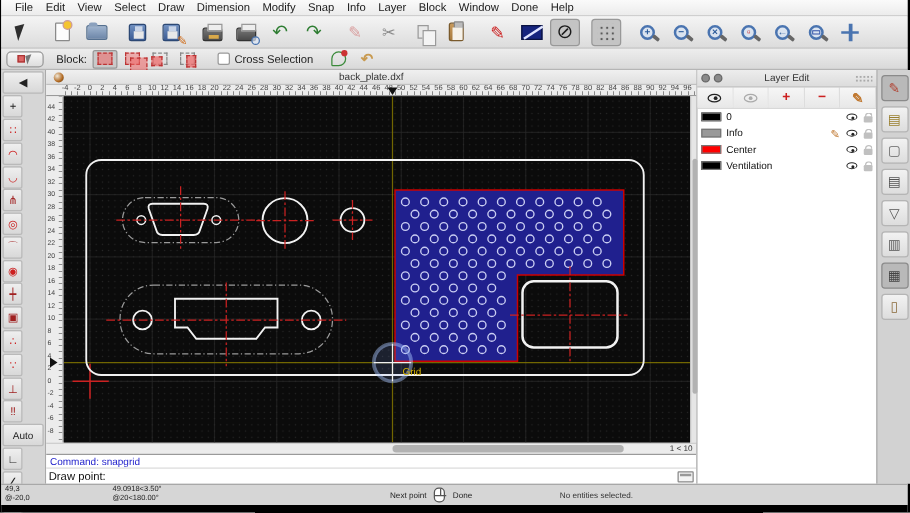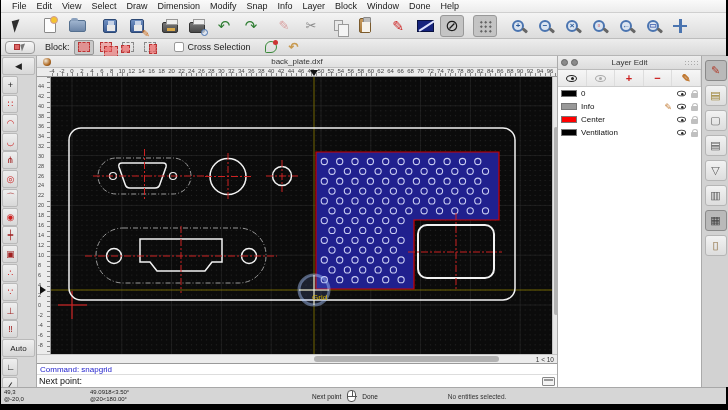--- a/index.html
+++ b/index.html
@@ -104,21 +104,21 @@
   .canvasrow { flex:1; display:flex; min-height:0; }
   .vruler { width:14px; flex:0 0 14px; background:#ececec; border-right:1px solid #9a9a9a; position:relative; overflow:hidden; }
   .vruler::after { content:""; position:absolute; top:0; bottom:0; right:0; width:3px;
     background-image:repeating-linear-gradient(180deg,#888 0 0.8px, transparent 0.8px 4.98px); }
   .vnum { position:absolute; left:1px; font-size:5.5px; color:#444; line-height:6px; transform:translateY(-50%); }
   .vmarker { position:absolute; width:0; height:0; border-top:4px solid transparent; border-bottom:4px solid transparent;
     border-left:6px solid #111; left:3px; transform:translateY(-50%); }
 
   .canvas { flex:1; position:relative; background:#0b0b0b; overflow:hidden; }
   .canvas svg { display:block; width:100%; height:100%; }
-  .snap-tooltip { position:absolute; left:261px; top:216px; font-size:8px; color:var(--tooltip,#d8b400); }
+  .snap-tooltip { position:absolute; left:271px; top:216px; font-size:8px; color:var(--tooltip,#d8b400); }
 
   .vscroll { width:5px; flex:0 0 5px; background:#e6e6e6; border-left:1px solid #c5c5c5; position:relative; }
   .vscroll .thumb { position:absolute; left:0.5px; width:4px; top:18%; height:68%; background:#b2b2b2; border-radius:2px; }
   .hscrollrow { height:9px; flex:0 0 9px; background:#ececec; border-top:1px solid #c5c5c5; display:flex; align-items:center; }
   .hscroll { flex:1; height:100%; position:relative; }
   .hscroll .thumb { position:absolute; top:1px; height:6px; left:57%; width:38%; background:#b2b2b2; border-radius:3px; }
   .gridscale { width:34px; font-size:6.5px; color:#333; text-align:right; padding-right:3px; }
 
   .cmdhist { height:11px; flex:0 0 11px; background:#fff; border-top:1px solid #9a9a9a;
     font-size:8px; color:#2222cc; padding:1px 3px; }
@@ -642,21 +642,21 @@
 
       <div class="hscrollrow">
         <div class="hscroll">
             <div class="thumb"></div>
           </div>
         <div class="gridscale">1 &lt; 10</div>
       </div>
 
       <div class="cmdhist">Command: snapgrid</div>
       <div class="cmdline">
-        <span>Next point:</span>
+        <span>Draw point:</span>
         <span class="flexsp"></span>
         <span class="cmdicon"></span>
       </div>
     </div>
 
     <div class="rpanel">
       <div class="rp-head">
         <span class="rp-dot"></span>
         <span class="rp-dot"></span>
         <span class="rp-title">Layer Edit</span>

